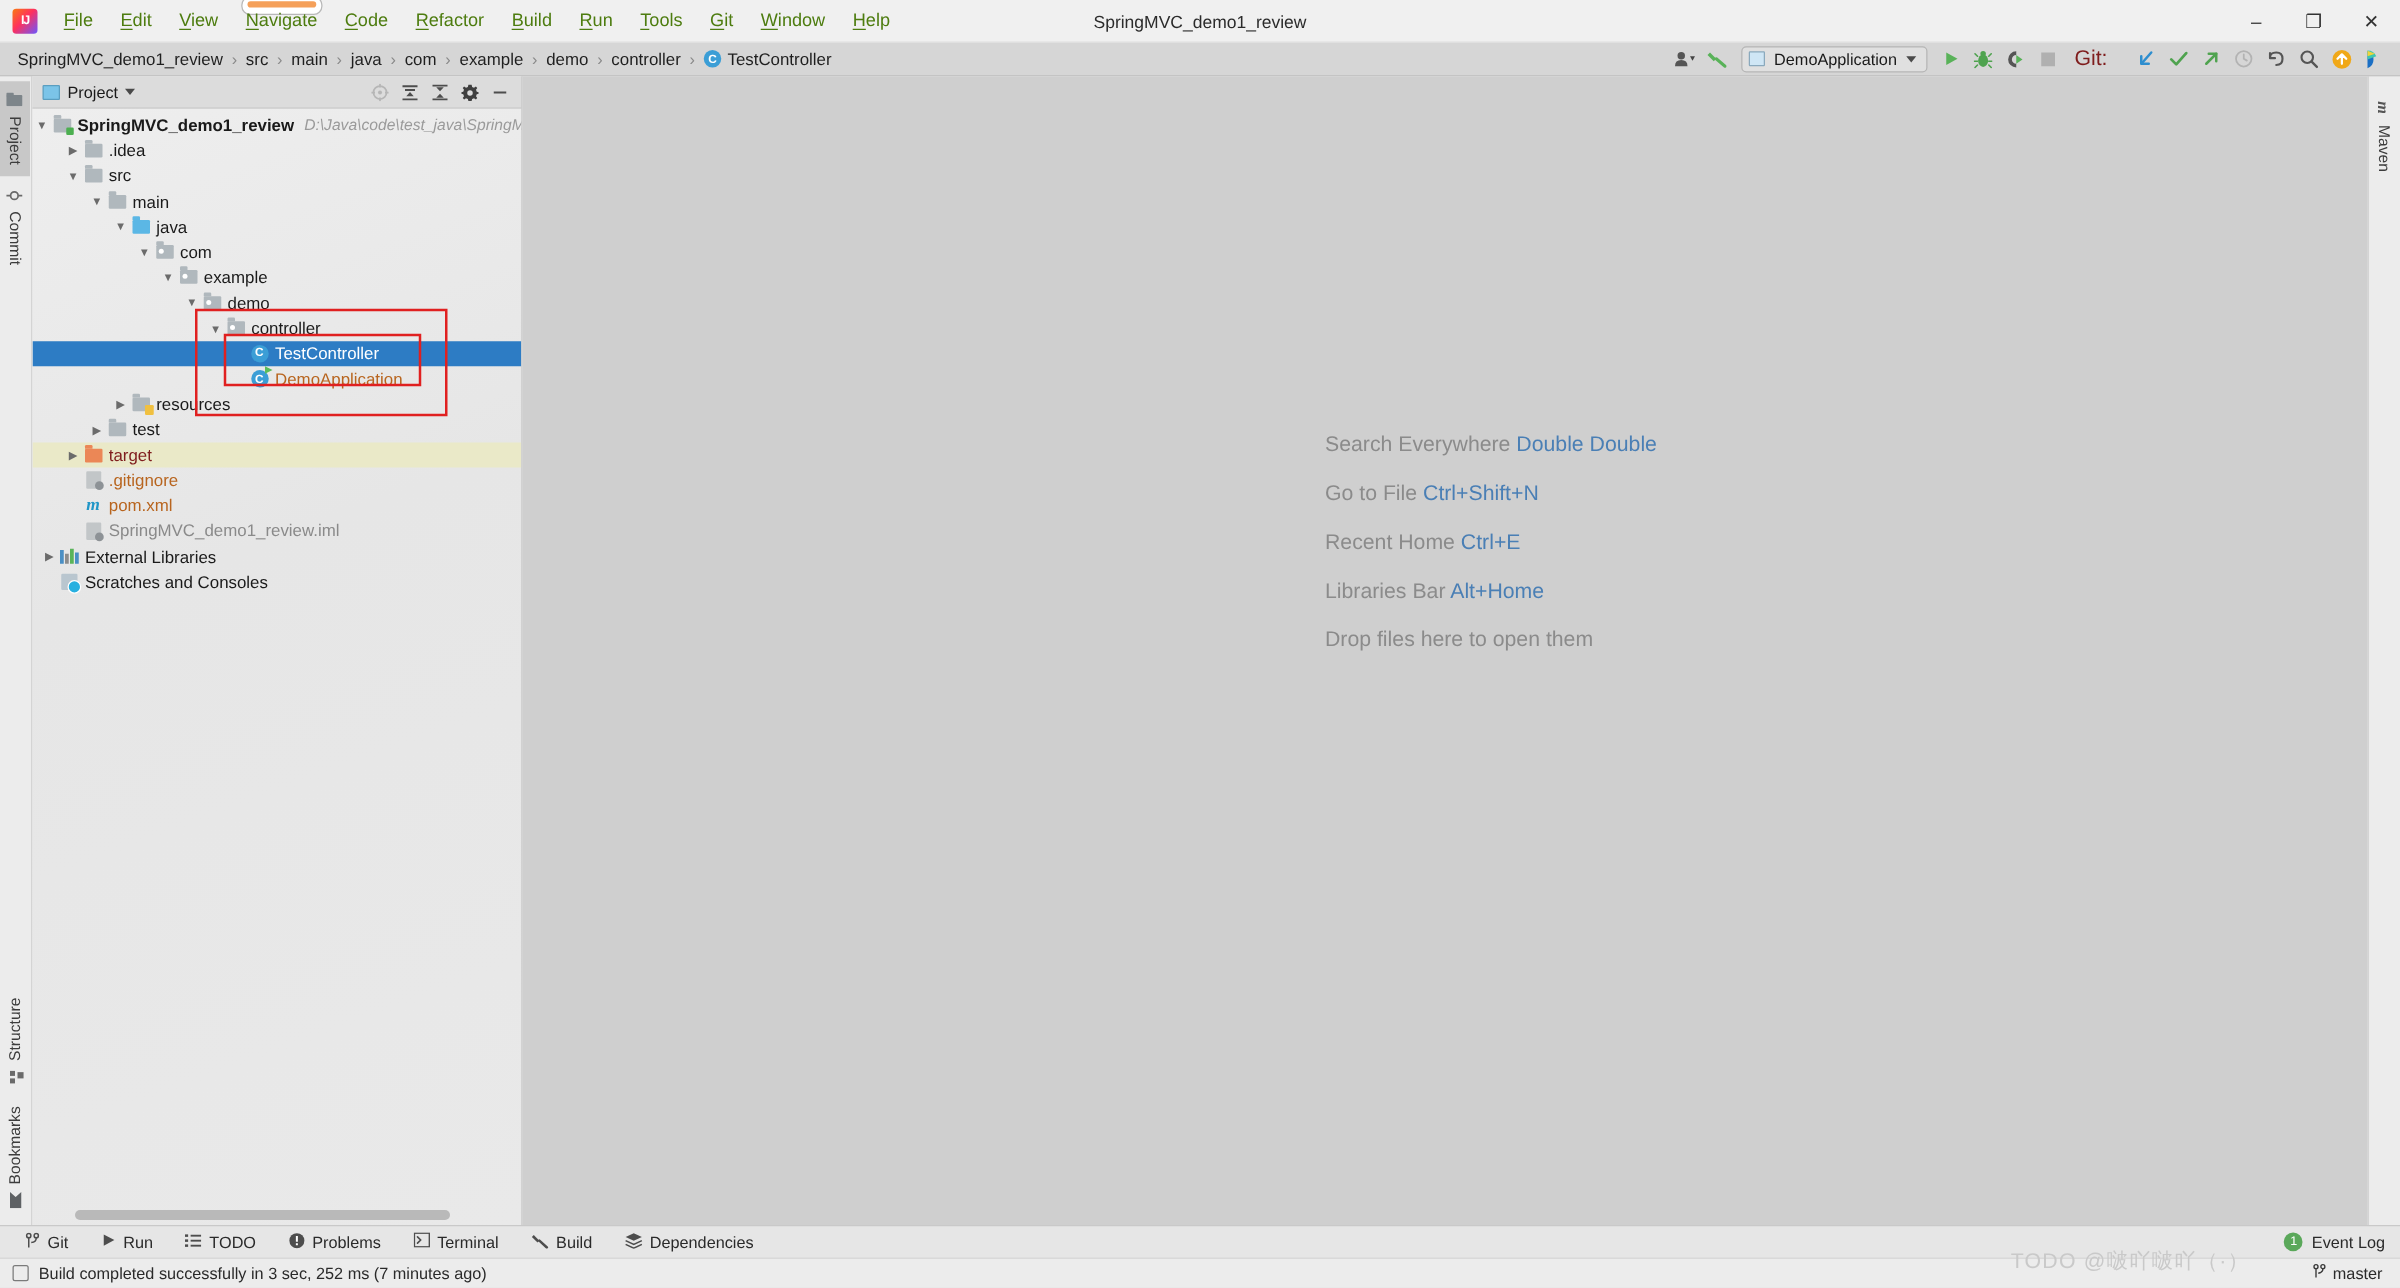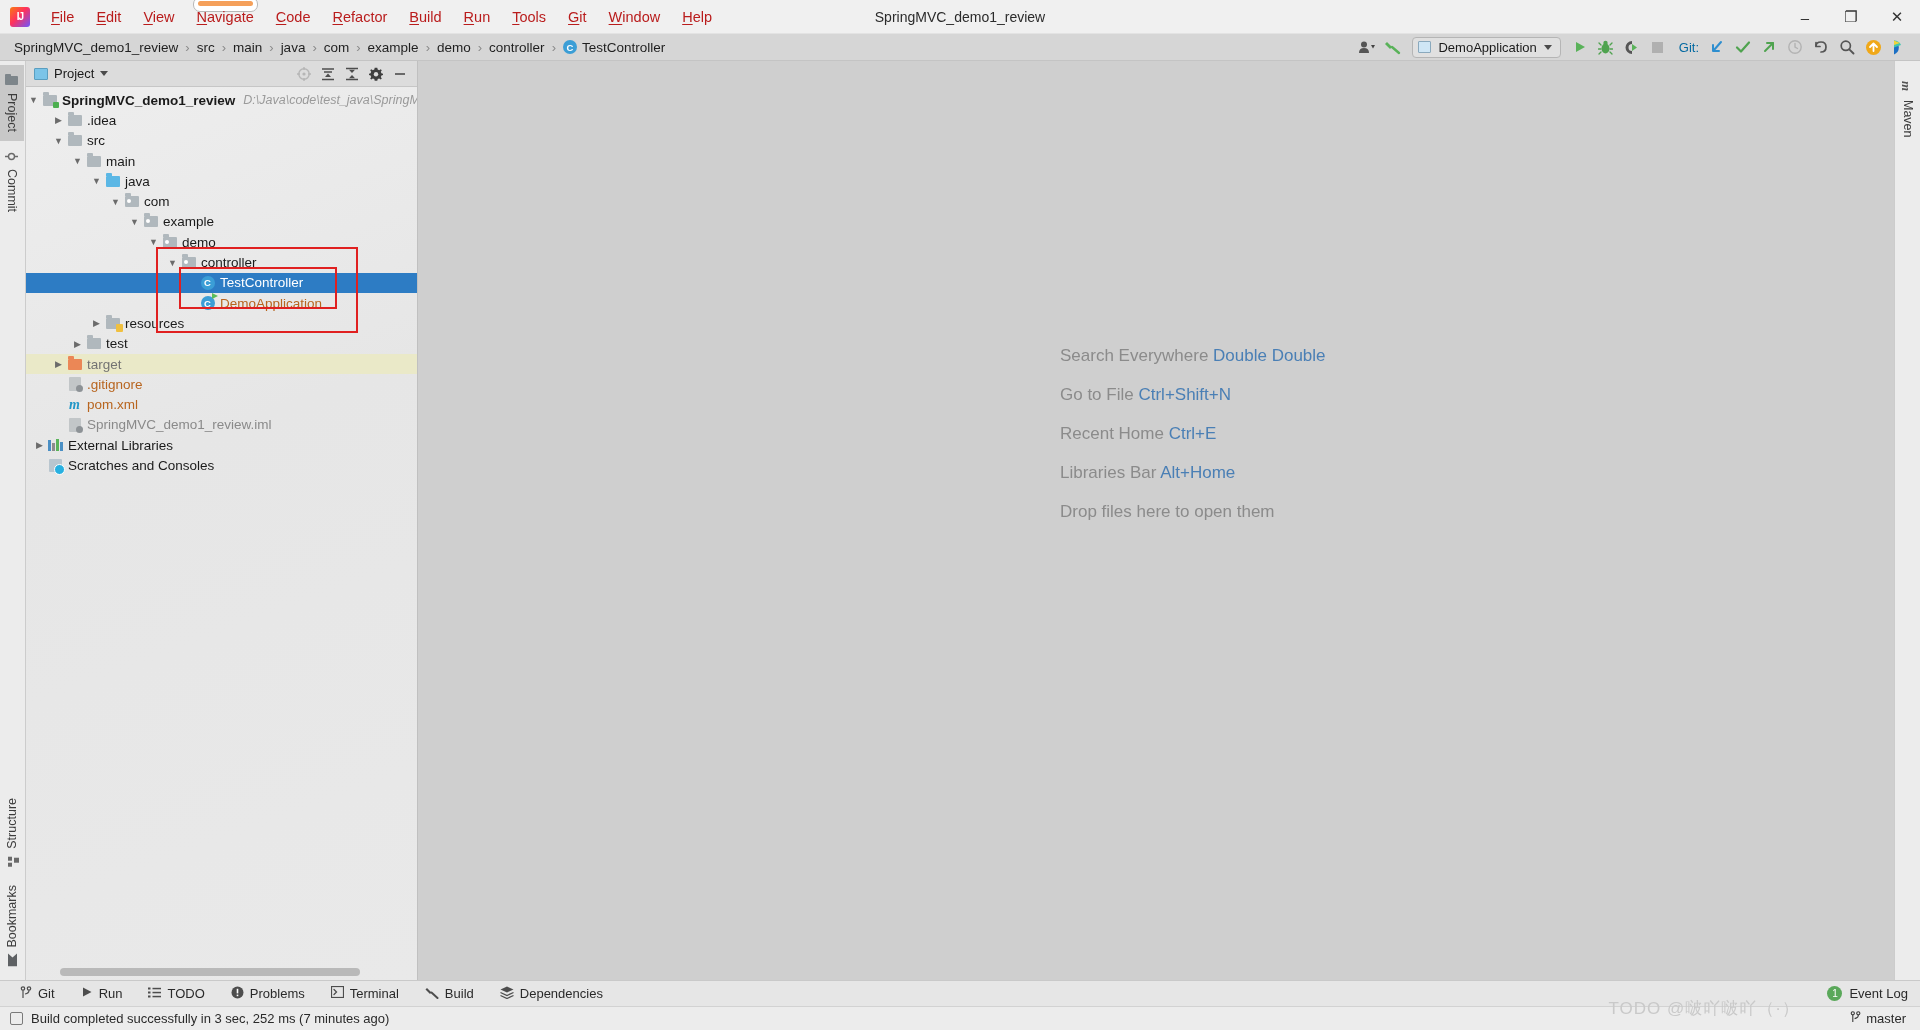--- a/index.html
+++ b/index.html
@@ -18,21 +18,21 @@
   }
   .ij-logo{
     width:20px; height:20px; margin-left:10px; margin-right:10px;
     border-radius:3px; position:relative;
     background:linear-gradient(135deg,#f97a12 0%,#fe315d 45%,#6b57ff 100%);
     display:flex; align-items:center; justify-content:center;
   }
   .ij-logo span{ color:#fff; font-size:10px; font-weight:bold; letter-spacing:-1px; }
   .menu{ display:flex; align-items:center; gap:0px; }
   .menu-item{
-    padding:6px 11px; font-size:14.5px; color:#b91c1c; cursor:default;
+    padding:6px 11px; font-size:14.5px; color:#4d7c0f; cursor:default;
     position:relative; white-space:nowrap;
   }
   .menu-item .mn{ text-decoration:underline; text-underline-offset:2px; }
   .menu-item.active::before{
     content:""; position:absolute; left:7px; right:7px; top:-6px; height:13px;
     background:#ffffff; border:1px solid #b8b8b8; border-radius:7px; z-index:0;
   }
   .menu-item.active::after{
     content:""; position:absolute; left:12px; right:12px; top:-2px; height:5px;
     background:#f5a05a; border-radius:3px; z-index:1;
@@ -76,21 +76,21 @@
   }
   .runconfig{
     display:flex; align-items:center; gap:7px;
     background:#e0e0e0; border:1px solid #b5b5b5; border-radius:4px;
     height:21px; padding:0 8px 0 5px; margin:0 6px; font-size:13px; color:#1a1a1a;
   }
   .rc-icon{
     width:13px; height:12px; border:1.5px solid #8aa9bd; background:#cfe6f5; border-radius:1px;
   }
   .caret{ width:0;height:0;border-left:4px solid transparent;border-right:4px solid transparent;border-top:5px solid #4a4a4a; }
-  .git-label{ font-size:13px; color:#0369a1; margin:0 5px 0 8px; }
+  .git-label{ font-size:17px; color:#7f1d1d; margin:0 18px 0 8px; }
 
   
   .body{ display:flex; height:calc(1030px - 34px - 27px - 26px - 24px); }
 
   
   .vstripe{
     width:26px; background:#ececec; border-right:1px solid #ccc;
     display:flex; flex-direction:column; justify-content:space-between;
     padding:4px 0; flex-shrink:0;
   }
@@ -168,21 +168,21 @@
   .fileico::after{ content:""; position:absolute; right:-2px;bottom:-1px;width:7px;height:7px;
                    border-radius:50%; background:#8d9296; }
   .libico{ display:flex; gap:1.5px; align-items:flex-end; }
   .libico i{ width:2.5px; display:block; }
   .scratchico{ width:13px;height:13px;background:#b9c6cf;border-radius:1px;position:relative; }
   .scratchico::after{ content:""; position:absolute; right:-3px;bottom:-3px;width:9px;height:9px;
                       border-radius:50%; background:#28b0e0; border:1px solid #fff; }
 
   .txt-orange{ color:#b8651f; }
   .txt-gray{ color:#8a8a8a; }
-  .txt-olive{ color:#737373; }
+  .txt-olive{ color:#7f1d1d; }
 
   
   .annot{ position:absolute; border:2px solid #e02020; pointer-events:none; z-index:5; }
 
   .pp-scroll{
     position:absolute; left:34px; bottom:4px; width:300px; height:8px;
     background:#b9b9b9; border-radius:4px;
   }
 
   

